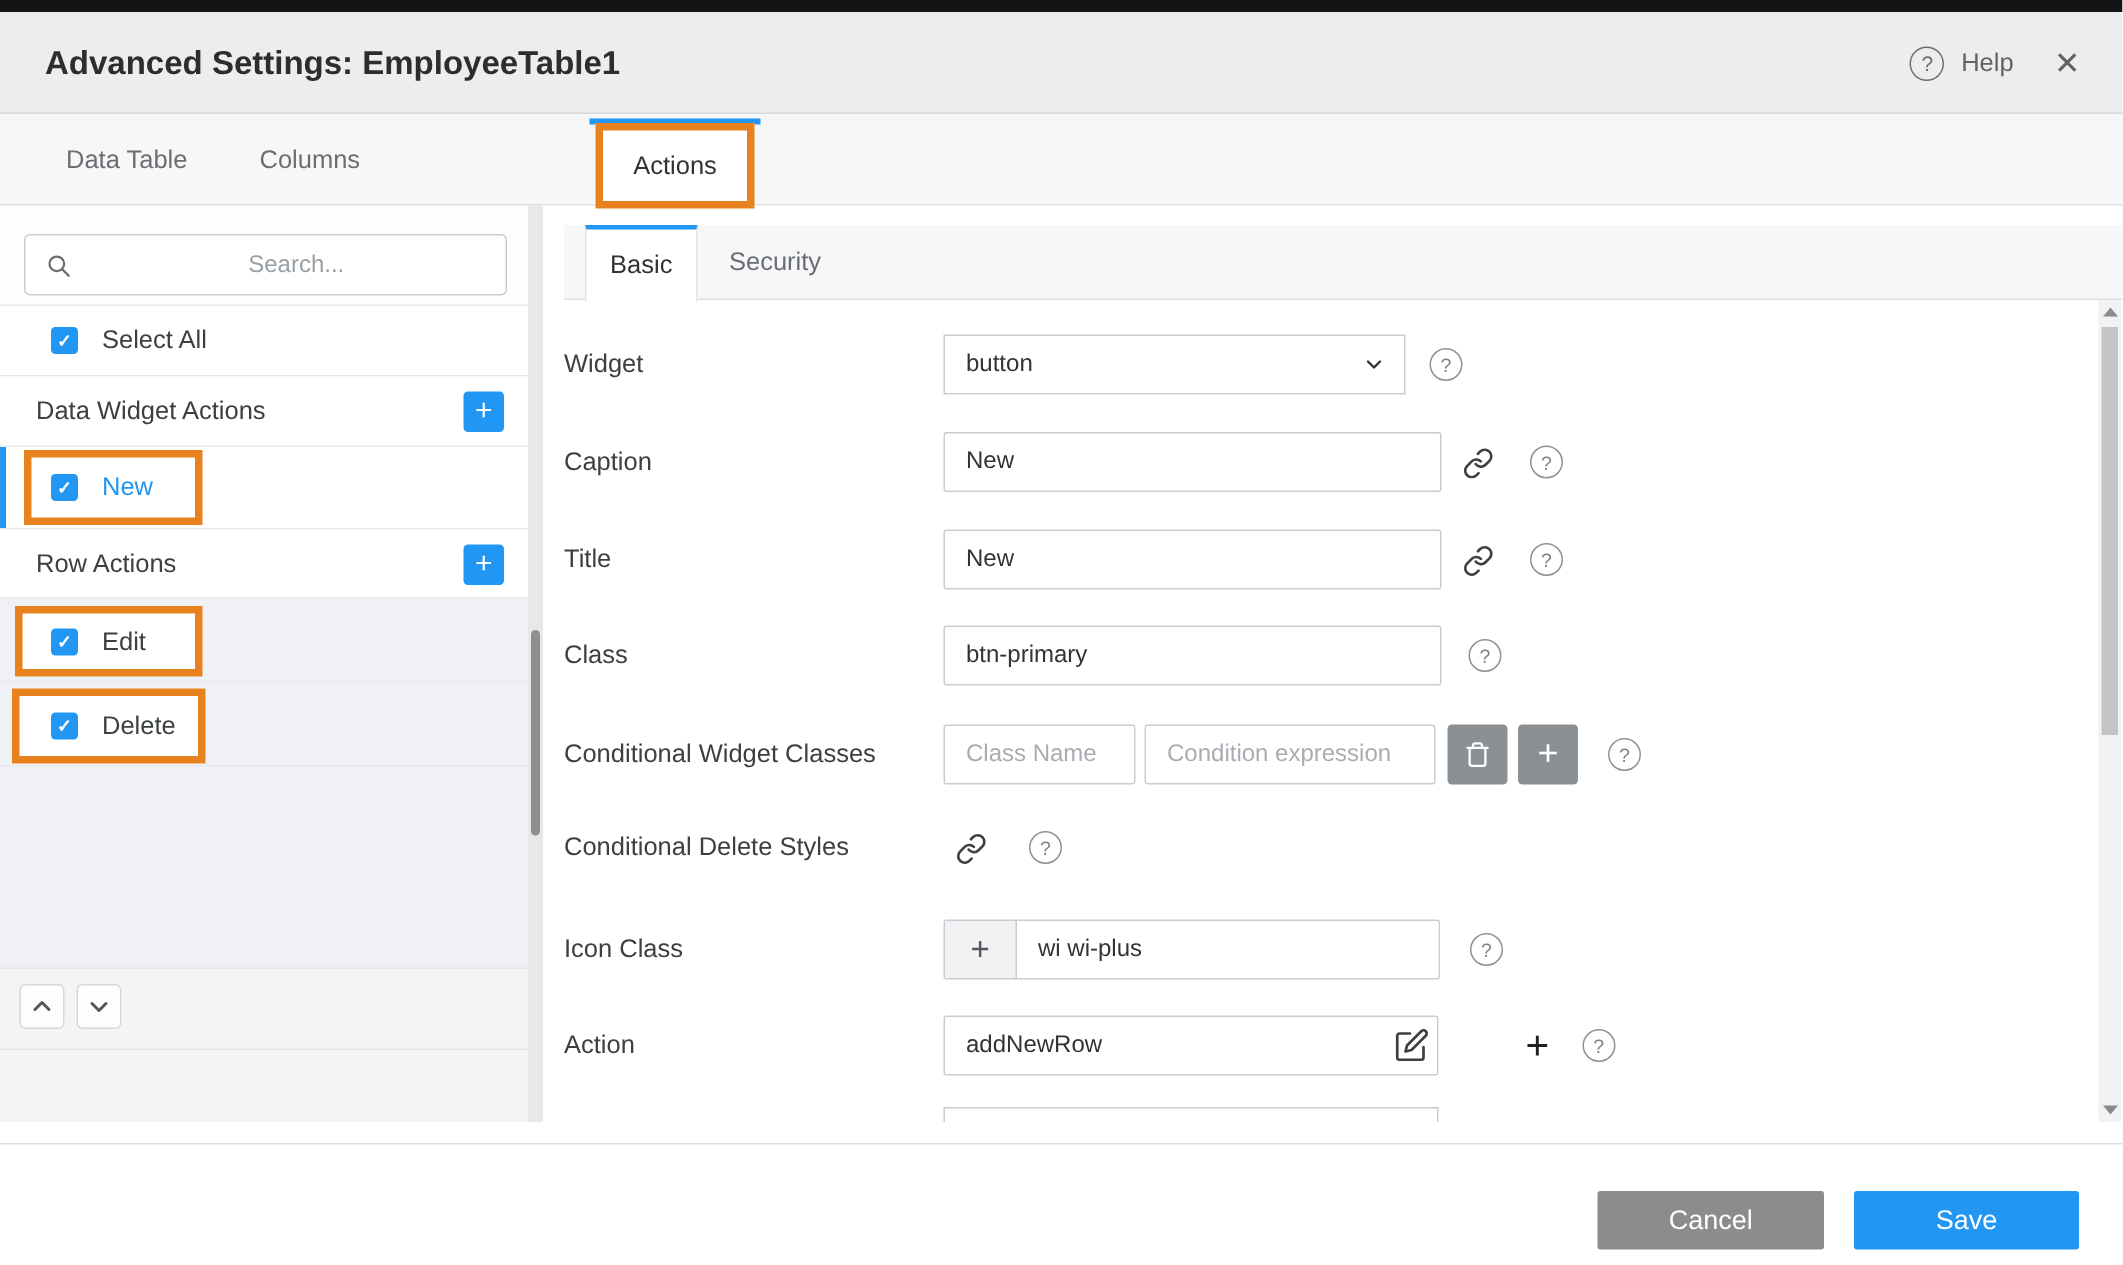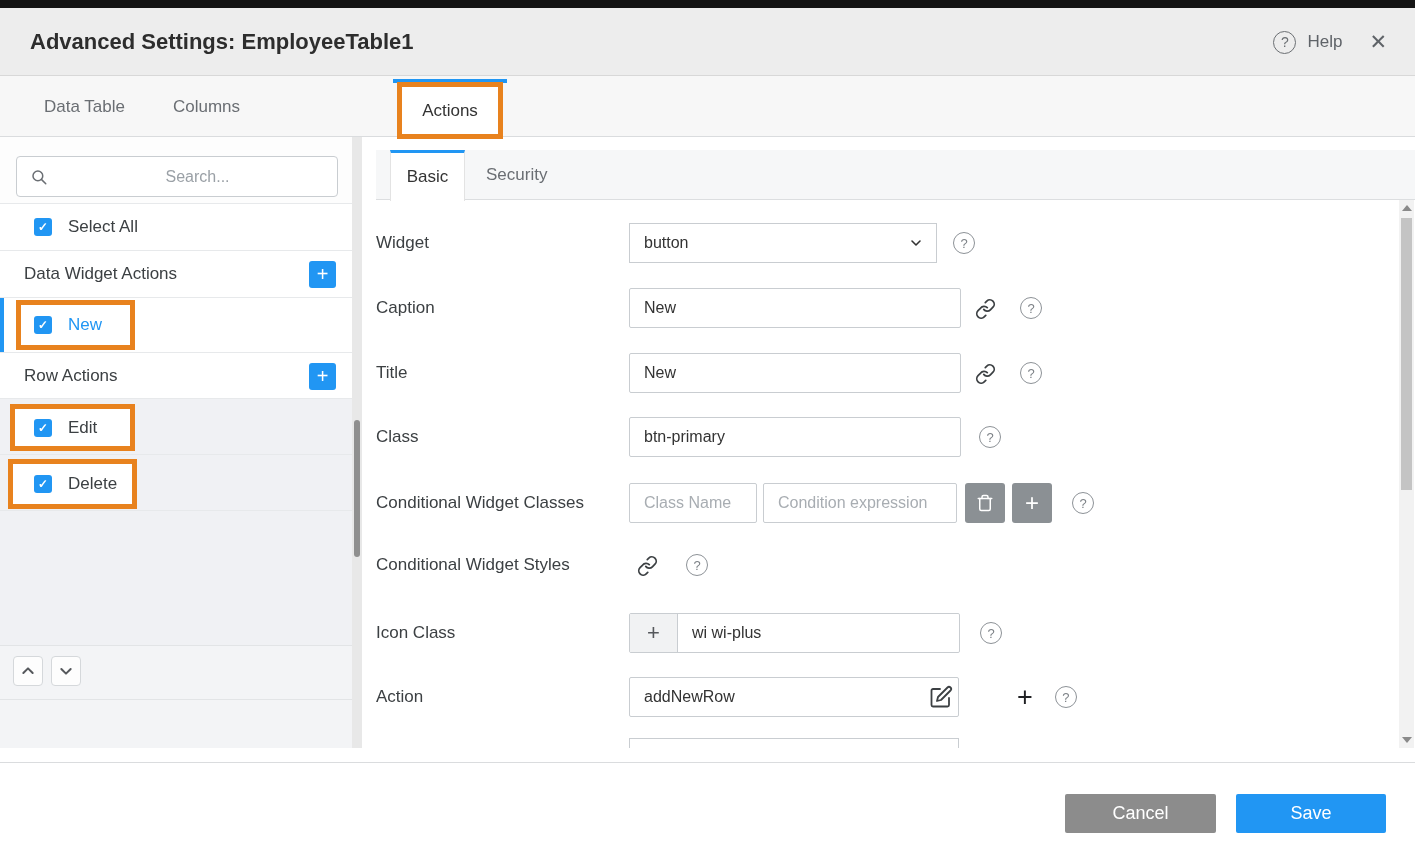--- a/index.html
+++ b/index.html
@@ -323,21 +323,21 @@
         <button class="graybtn" style="margin-left:7px">
           <span>+</span>
         </button>
         <span class="help" style="margin-left:20px">
             <span>?</span>
           </span>
       </div>
     </div>
 
     <div class="form-row" style="top:408px">
-      <span class="flabel">Conditional Widget Styles</span>
+      <span class="flabel">Conditional Delete Styles</span>
       <div class="controls">
         <svg class="linkicon" style="margin-left:8px" width="21" height="21" viewBox="0 0 24 24" fill="none" stroke="#3c4043" stroke-width="2" stroke-linecap="round" stroke-linejoin="round">
           <path d="M10 13a5 5 0 0 0 7.54.54l3-3a5 5 0 0 0-7.07-7.07l-1.72 1.71"></path>
           <path d="M14 11a5 5 0 0 0-7.54.54l-3 3a5 5 0 0 0 7.07 7.07l1.71-1.71"></path>
         </svg>
         <span class="help" style="margin-left:28px">
             <span>?</span>
           </span>
       </div>
     </div>

